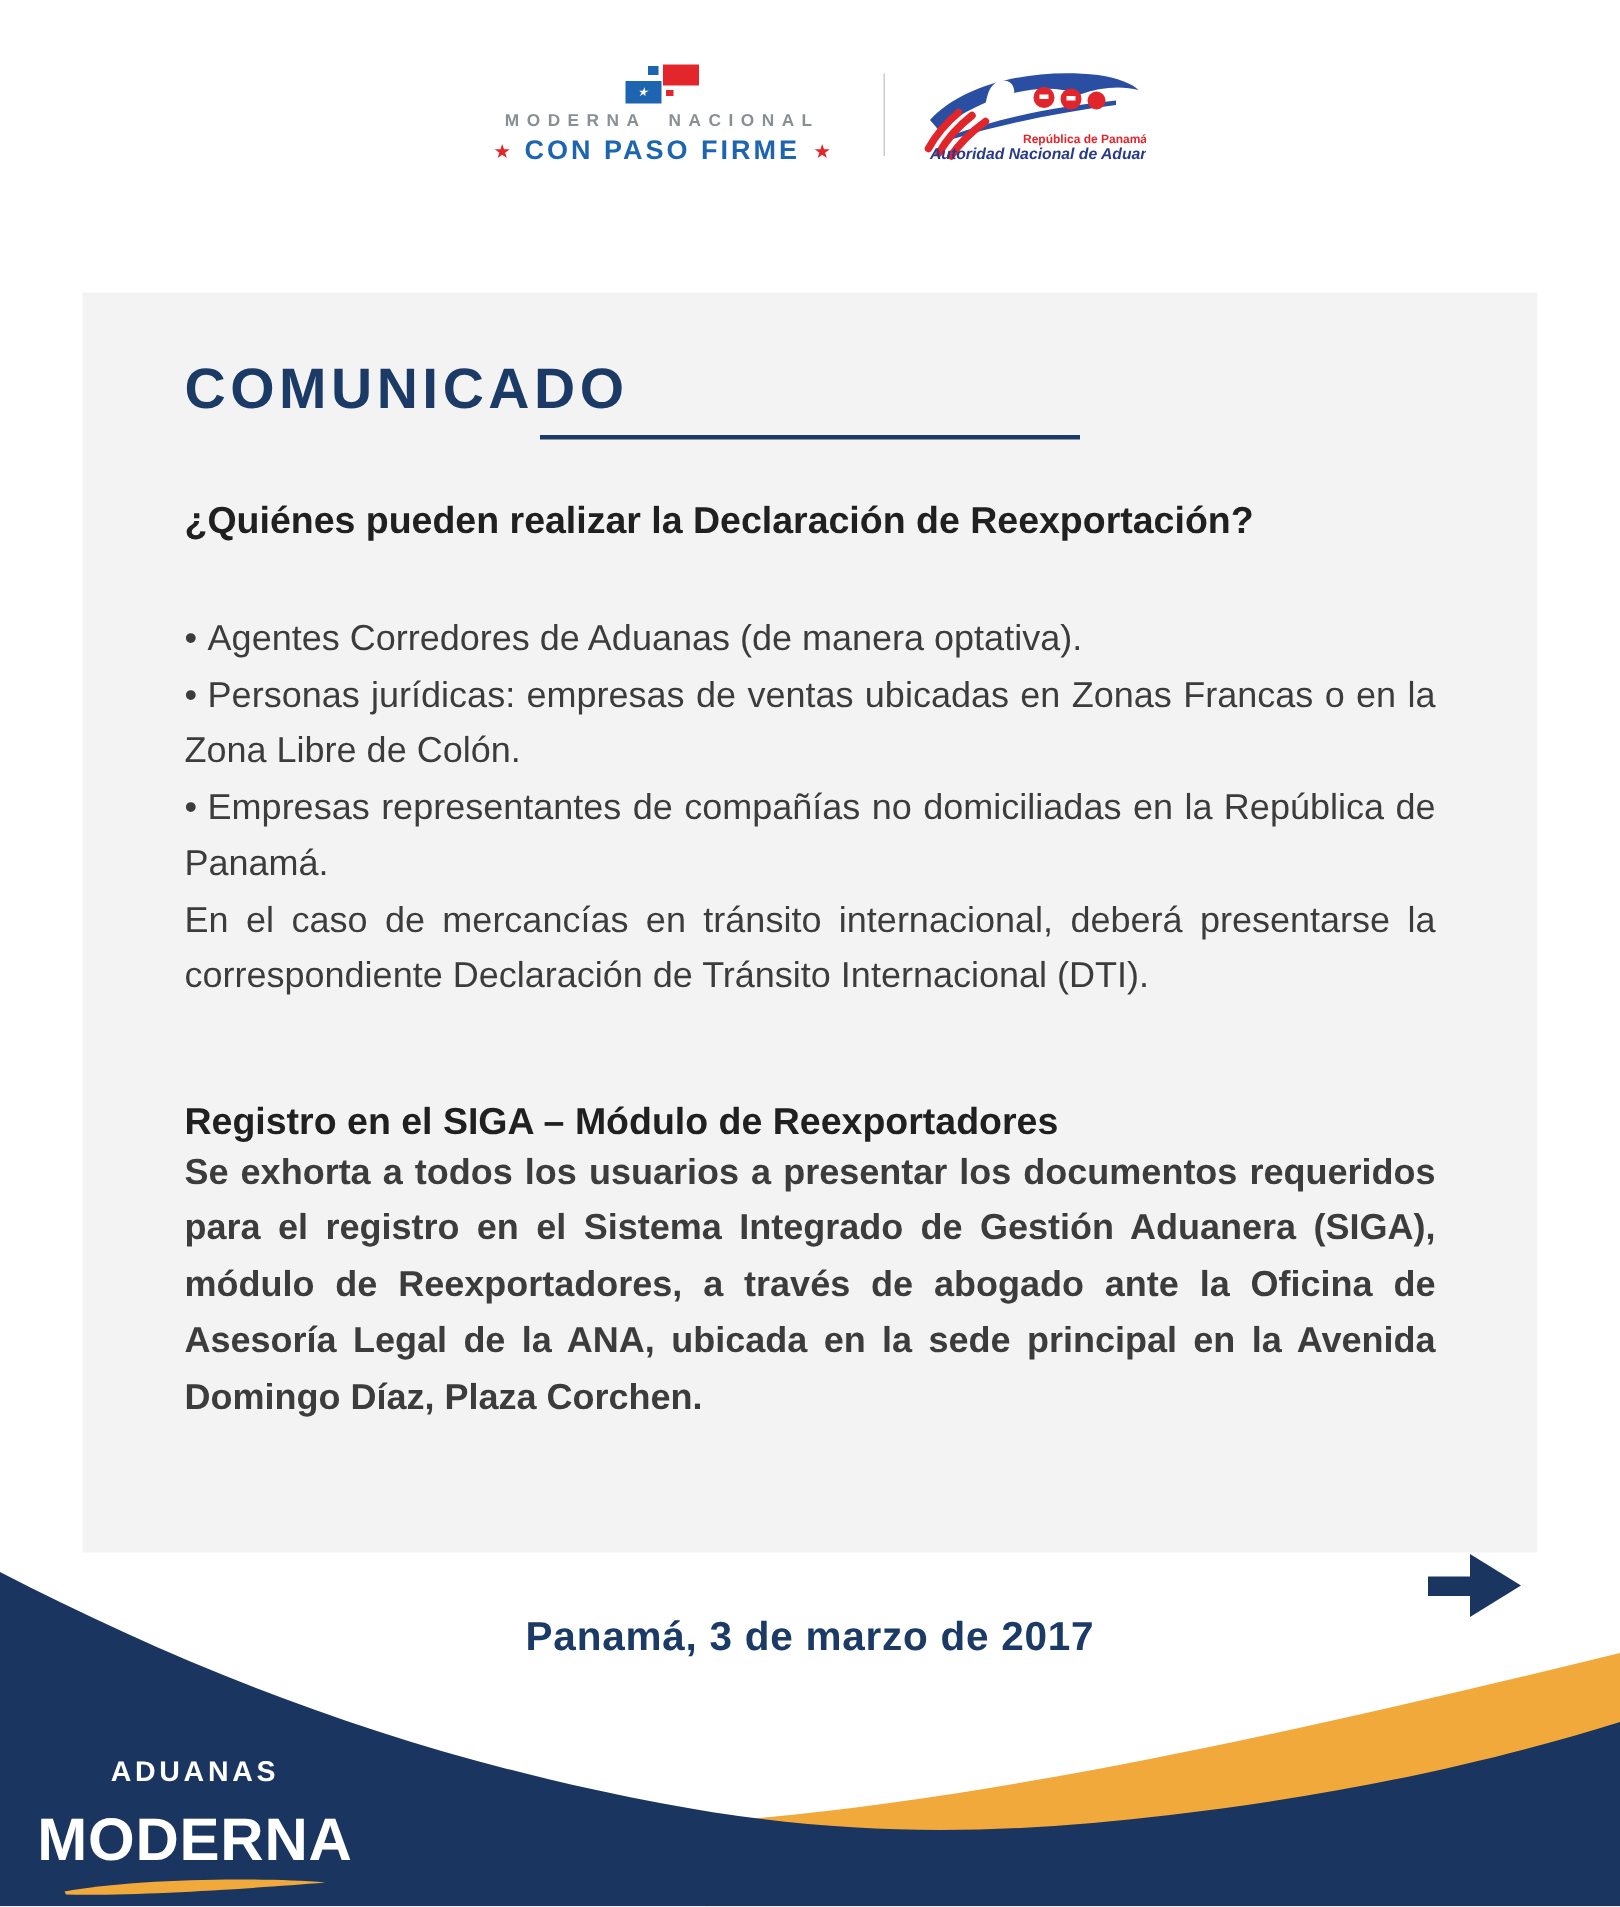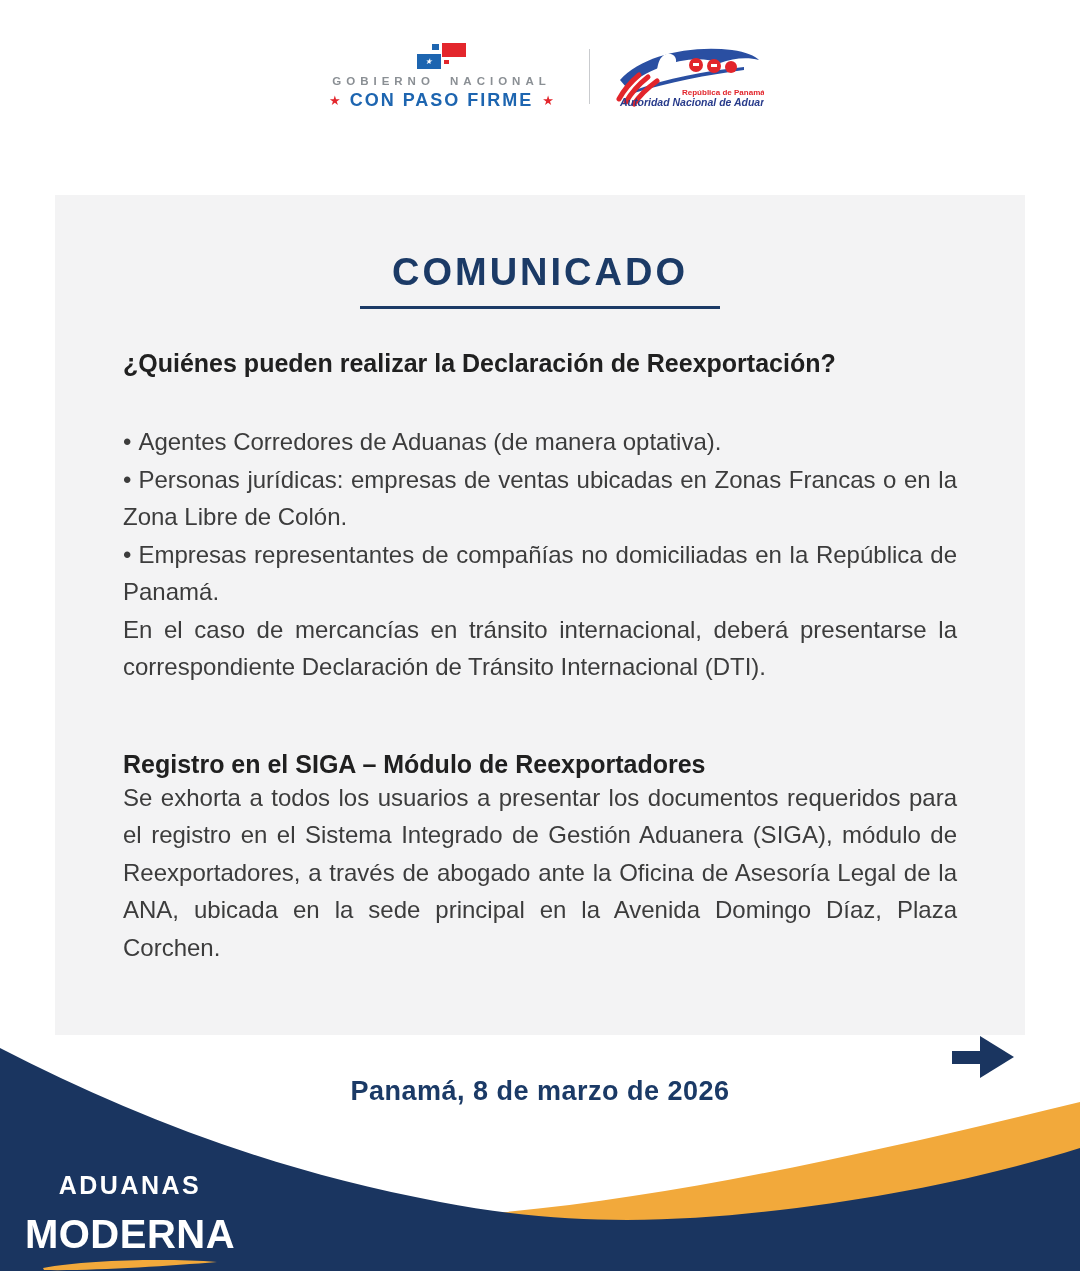--- a/index.html
+++ b/index.html
@@ -35,55 +35,55 @@
   .logo-divider{width:1px;height:55px;background:#c9cbce;margin-top:7px;}
   .ana-logo{width:152px;height:66px;}
 
   
   .card{
     position:absolute;left:55px;top:195px;width:970px;height:840px;
     background:var(--card-bg,#f3f3f4);
     box-sizing:border-box;padding:44px 68px 0;
   }
   .card h1{
-    margin:12px;text-align:center;
+    margin:0;text-align:left;
     font-size:38px;font-weight:800;letter-spacing:3px;
     color:var(--navy,#1b3a66);
   }
   .title-underline{width:360px;height:3px;background:var(--navy,#1b3a66);margin:8px auto 0;}
   .question{
     margin:40px 0 0;font-size:25px;font-weight:700;color:var(--heading-text,#202020);
   }
   .bullets{margin-top:45px;}
   p.body{
     margin:0;font-size:24px;line-height:37.5px;color:var(--body-text,#3c3c3c);
     text-align:justify;
   }
   .bullet{margin-right:7px;}
   .siga-heading{
     margin:64px 0 0;font-size:25px;font-weight:700;color:var(--heading-text,#202020);
   }
-  .siga-par{margin-top:42px;}
+  .siga-par{margin-top:42px;font-weight:bold;}
 
   
   .next-arrow{position:absolute;left:952px;top:1036px;width:62px;height:42px;}
   .next-arrow .navy-fill{fill:var(--footer-navy,#1a3560);}
   .date-line{
     position:absolute;left:0;top:1076px;width:100%;text-align:center;
     font-size:27px;font-weight:800;color:var(--navy,#1b3a66);letter-spacing:0.5px;
   }
 
   
   .footer-wave{position:absolute;left:0;top:1030px;width:1080px;height:241px;display:block;}
   .wave-orange{fill:var(--orange,#f2a93b);}
   .wave-navy{fill:var(--footer-navy,#1a3560);}
   .brand{
     position:absolute;left:23px;top:1172px;width:214px;text-align:center;color:#ffffff;
   }
-  .brand-top{font-size:25px;font-weight:800;letter-spacing:2.5px;line-height:1.1;}
+  .brand-top{font-size:19px;font-weight:800;letter-spacing:2.5px;line-height:1.1;}
   .brand-bottom{font-size:40px;font-weight:800;letter-spacing:0.5px;line-height:1.0;margin-top:14px;}
   .brand-swoosh{display:block;margin:4px auto 0;width:178px;height:14px;}
   .swoosh-fill{fill:var(--orange,#f2a93b);}
 
   
   .ana-blue{fill:var(--logo-blue,#2a4fa2);}
   .ana-red{fill:none;stroke:var(--logo-red,#e2252b);stroke-width:5;stroke-linecap:round;}
   .ana-red-fill{fill:var(--logo-red,#e2252b);}
   .ana-text-red{fill:var(--logo-red,#e2252b);font-size:8px;font-weight:700;font-family:"Liberation Sans",sans-serif;}
   .ana-text-navy{fill:#283b8b;font-size:10.5px;font-weight:700;font-style:italic;font-family:"Liberation Sans",sans-serif;}
@@ -94,21 +94,21 @@
 <div class="page">
 
   <header class="header">
     <div class="gov-logo">
       <div class="flag-mark">
         <span class="fm-sq-blue"></span>
         <span class="fm-rect-red"></span>
         <span class="fm-rect-blue"><i>★</i></span>
         <span class="fm-dot-red"></span>
       </div>
-      <div class="gov-line1">GOBIERNO NACIONAL</div>
+      <div class="gov-line1">MODERNA NACIONAL</div>
       <div class="gov-line2">
         <span class="star">★</span>
         <span class="slogan">CON PASO FIRME</span>
         <span class="star">★</span>
       </div>
     </div>
 
     <div class="logo-divider"></div>
 
     <svg class="ana-logo" viewBox="0 0 152 66" aria-hidden="true">
@@ -143,21 +143,21 @@
 
     <h2 class="siga-heading">Registro en el SIGA – Módulo de Reexportadores</h2>
     <p class="body siga-par">Se exhorta a todos los usuarios a presentar los documentos requeridos para el registro en el Sistema Integrado de Gestión Aduanera (SIGA), módulo de Reexportadores, a través de abogado ante la Oficina de Asesoría Legal de la ANA, ubicada en la sede principal en la Avenida Domingo Díaz, Plaza Corchen.</p>
   </section>
 
   <svg class="next-arrow" viewBox="0 0 62 42" aria-hidden="true">
     <rect class="navy-fill" x="0" y="15" width="33" height="13"></rect>
     <polygon class="navy-fill" points="28,0 62,21 28,42"></polygon>
   </svg>
 
-  <div class="date-line">Panamá, 8 de marzo de 2026</div>
+  <div class="date-line">Panamá, 3 de marzo de 2017</div>
 
   <svg class="footer-wave" viewBox="0 0 1080 241" preserveAspectRatio="none" aria-hidden="true">
     <path class="wave-orange" d="M470 185 C650 172, 850 128, 1080 72 L1080 241 L470 241 Z"></path>
     <path class="wave-navy" d="M0 18 C130 85, 270 140, 440 172 C565 196, 670 193, 780 180 C900 166, 1000 143, 1080 118 L1080 241 L0 241 Z"></path>
   </svg>
 
   <div class="brand">
     <div class="brand-top">ADUANAS</div>
     <div class="brand-bottom">MODERNA</div>
     <svg class="brand-swoosh" viewBox="0 0 178 14" aria-hidden="true">

